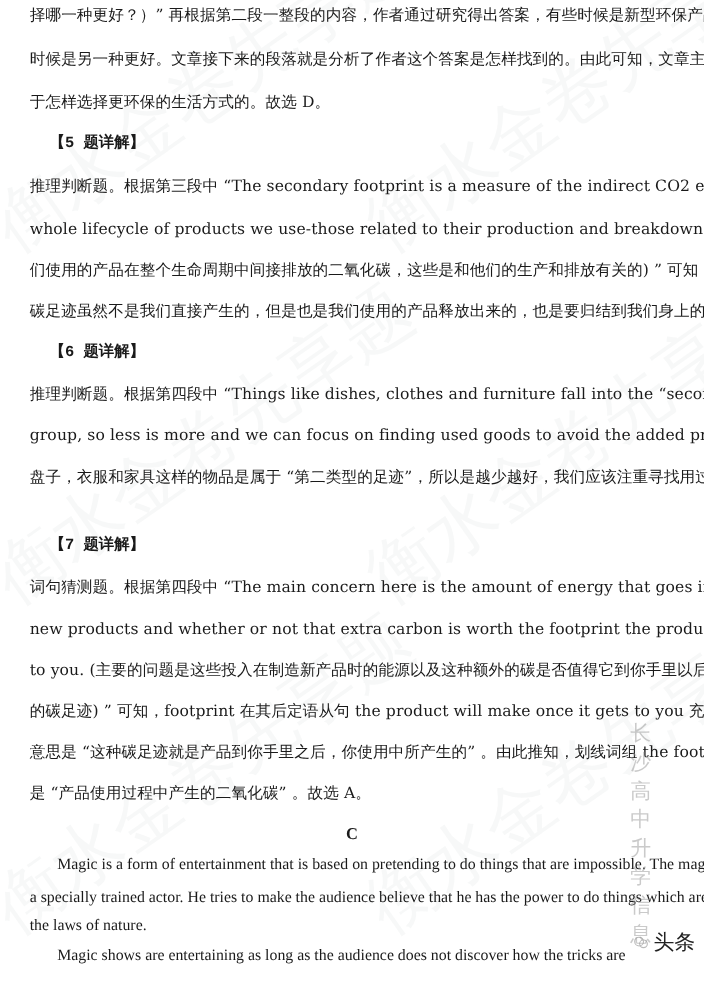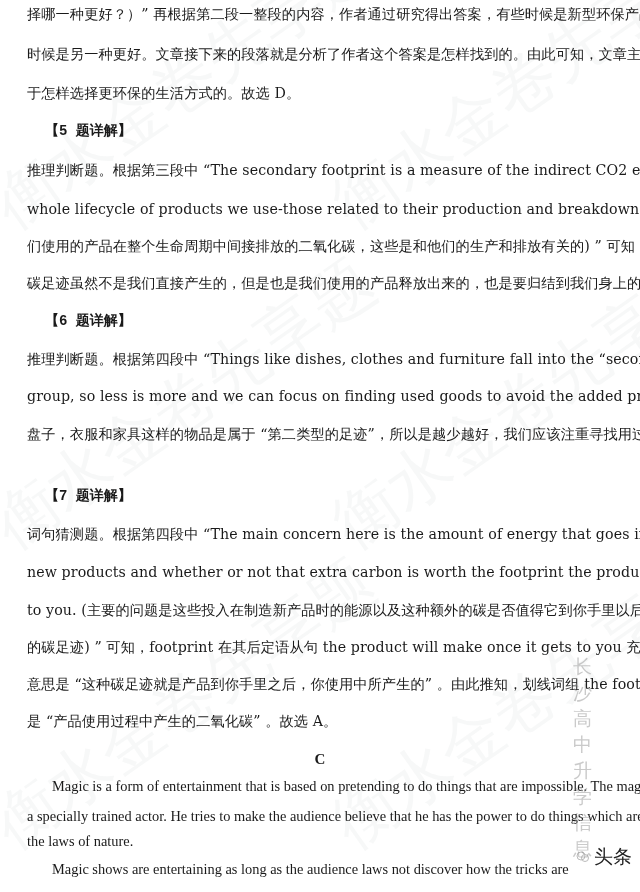--- a/index.html
+++ b/index.html
@@ -132,21 +132,21 @@
   <div class="line justify" style="top:562px;">new products and whether or not that extra carbon is worth the footprint the product will make once it gets</div>
   <div class="line justify" style="top:600px;">to you. (主要的问题是这些投入在制造新产品时的能源以及这种额外的碳是否值得它到你手里以后，所产生</div>
   <div class="line justify" style="top:637px;">的碳足迹) ” 可知，footprint 在其后定语从句 the product will make once it gets to you 充当 make 的宾语，</div>
   <div class="line justify" style="top:674px;">意思是 “这种碳足迹就是产品到你手里之后，你使用中所产生的” 。由此推知，划线词组 the footprint 指的</div>
   <div class="line" style="top:711px;">是 “产品使用过程中产生的二氧化碳” 。故选 A。</div>
 
   <div class="section-letter" style="top:749px;">C</div>
   <div class="en-line indent" style="top:776px;">Magic is a form of entertainment that is based on pretending to do things that are impossible. The magician is</div>
   <div class="en-line" style="top:806px;">a specially trained actor. He tries to make the audience believe that he has the power to do things which are against</div>
   <div class="en-line last" style="top:831px;">the laws of nature.</div>
-  <div class="en-line indent last" style="top:859px;">Magic shows are entertaining as long as the audience laws not discover how the tricks are</div>
+  <div class="en-line indent last" style="top:859px;">Magic shows are entertaining as long as the audience does not discover how the tricks are</div>
 
   <div class="brand-watermark">
     <span class="ghost">长沙高中升学信息</span>
     <svg class="brand-icon" viewBox="0 0 14 14">
       <circle cx="5" cy="6" r="4" fill="none" stroke="#bbb" stroke-width="1"></circle>
       <circle cx="9" cy="8" r="3.5" fill="none" stroke="#bbb" stroke-width="1"></circle>
     </svg>
     <span>头条</span>
   </div>
 </div>

